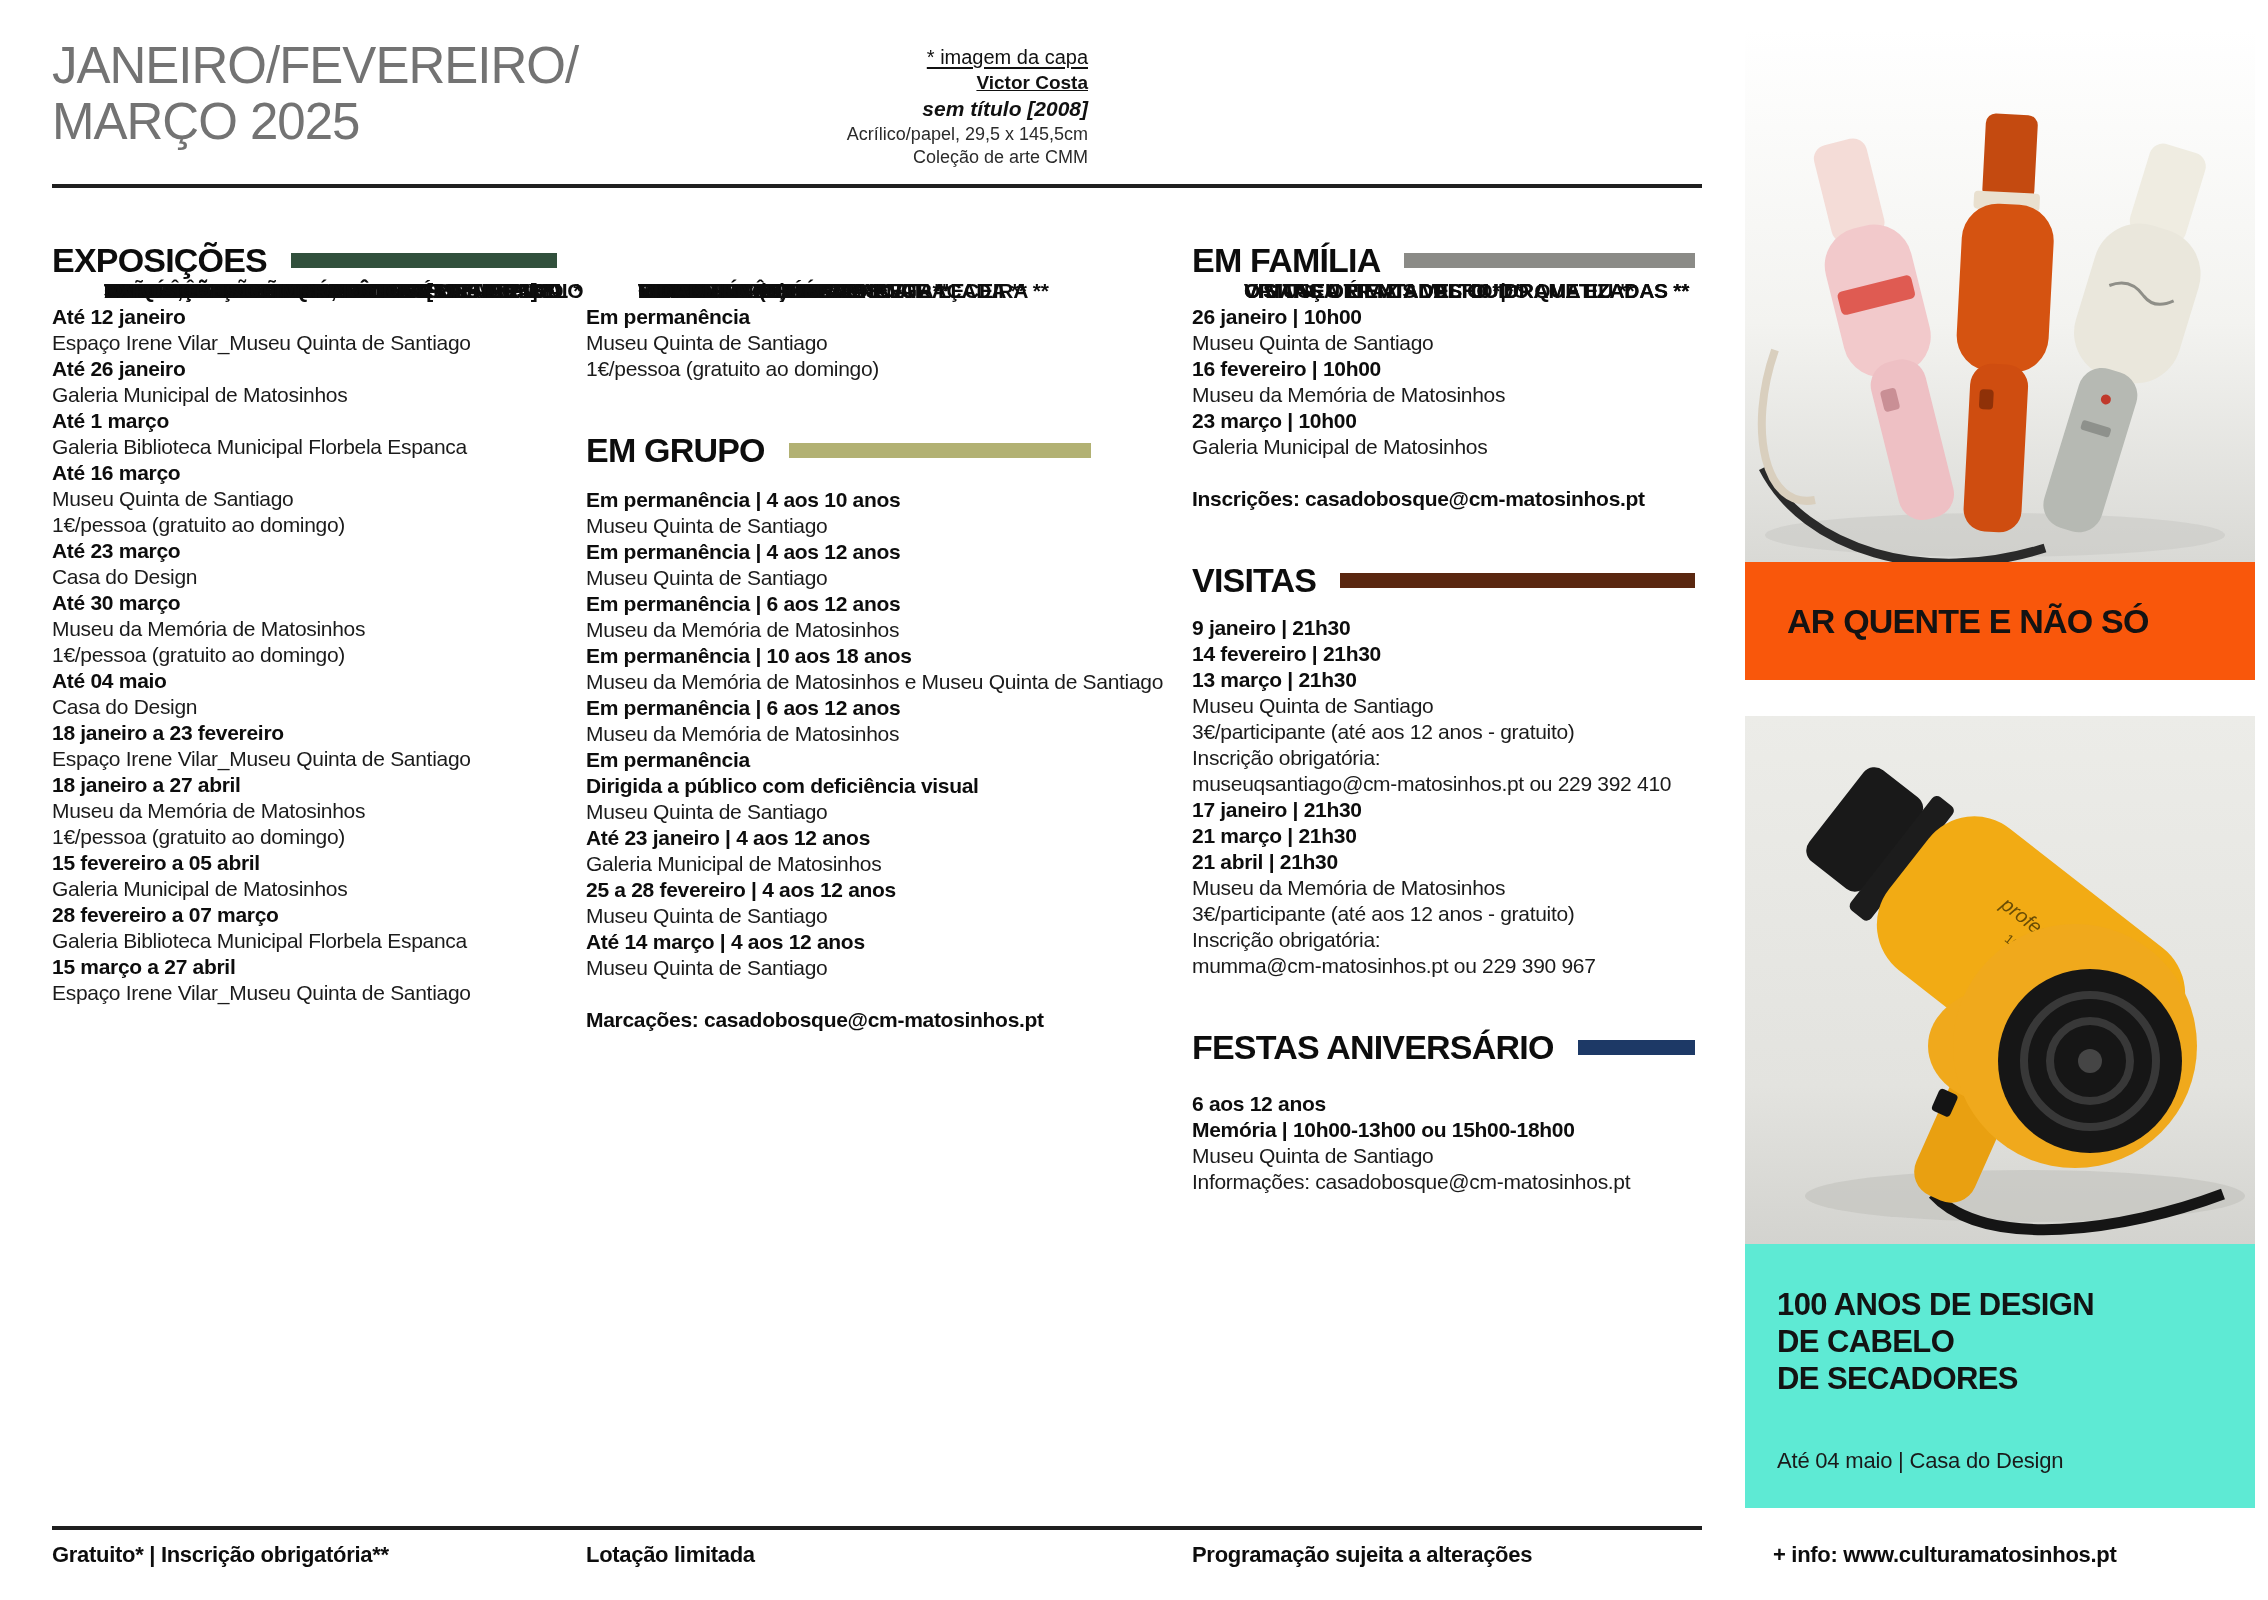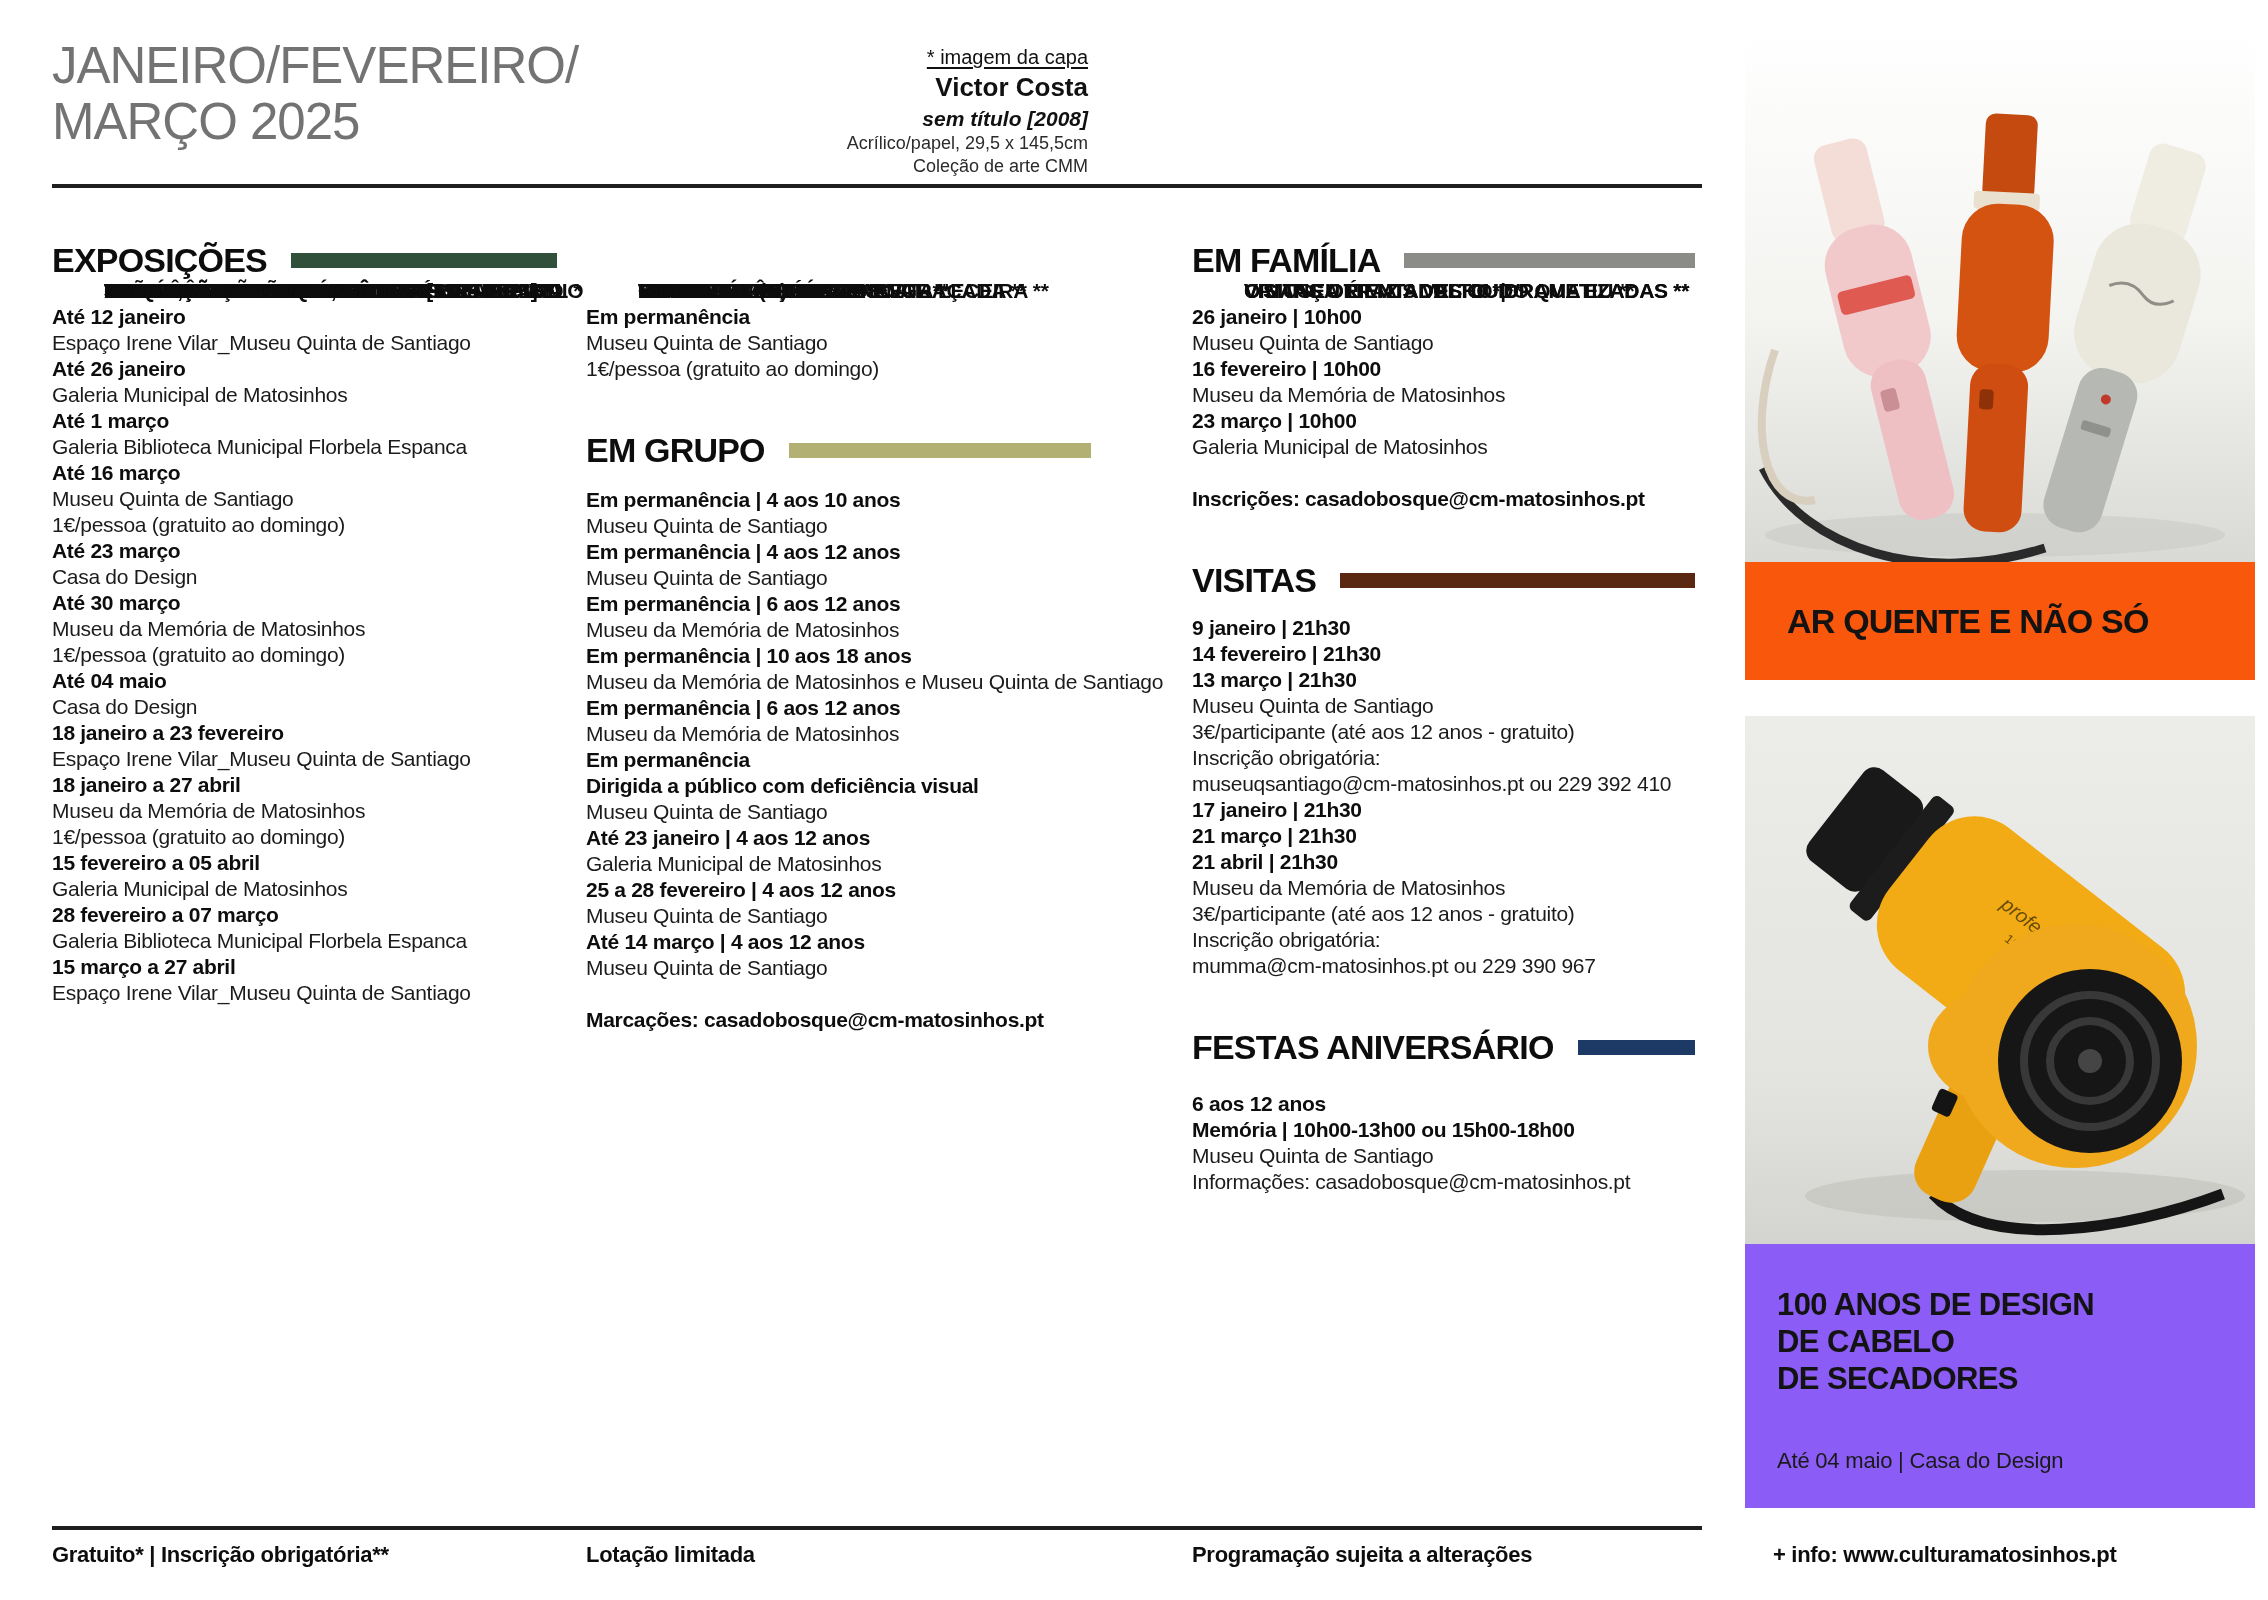--- a/index.html
+++ b/index.html
@@ -5,21 +5,21 @@
   html,body{margin:0;padding:0;background:#fff;}
   .page{position:relative;width:2268px;height:1600px;background:#fff;overflow:hidden;
         font-family:"Liberation Sans","DejaVu Sans",sans-serif;color:#111;}
 
   
   .title{position:absolute;left:52px;top:38px;margin:0;font-size:51px;font-weight:400;
          line-height:1.1;letter-spacing:-1px;color:#737373;}
   .title span{display:block;}
   .credit{position:absolute;left:820px;top:24px;width:268px;text-align:right;line-height:1.32;}
   .credit-note{font-size:20px;text-decoration:underline;text-underline-offset:3px;margin-top:20px;}
-  .credit-artist{font-size:26px;font-weight:700;}
+  .credit-artist{font-size:19px;font-weight:700;text-decoration:underline;}
   .credit-work{font-size:21px;font-weight:700;font-style:italic;}
   .credit-medium,.credit-collection{font-size:18px;color:#2b2b2b;line-height:1.25;}
   .rule{position:absolute;background:#1f1f1f;height:4px;}
   .rule-top{left:52px;top:184px;width:1650px;}
   .rule-bottom{left:52px;top:1526px;width:1650px;}
 
   
   .col{position:absolute;top:240px;}
   .col1{left:52px;width:505px;}
   .col2{left:586px;width:505px;}
@@ -301,20 +301,20 @@
         <circle cx="330" cy="330" r="122" fill="#f0a91c"></circle>
         <g>
           <circle cx="345" cy="345" r="92" fill="#161616"></circle>
           <circle cx="345" cy="345" r="66" fill="none" stroke="#383838" stroke-width="8"></circle>
           <circle cx="345" cy="345" r="40" fill="none" stroke="#383838" stroke-width="8"></circle>
           <circle cx="345" cy="345" r="12" fill="#454545"></circle>
         </g>
       </svg>
     </div>
 
-    <div class="banner banner2" style="background: #8b5cf6;">
+    <div class="banner banner2" style="background: #5eead4;">
       <div class="b2-line">100 ANOS DE DESIGN</div>
       <div class="b2-line">DE CABELO</div>
       <div class="b2-line">DE SECADORES</div>
       <div class="b2-sub">Até 04 maio | Casa do Design</div>
     </div>
   </aside>
 </div>
 
 </body></html>

